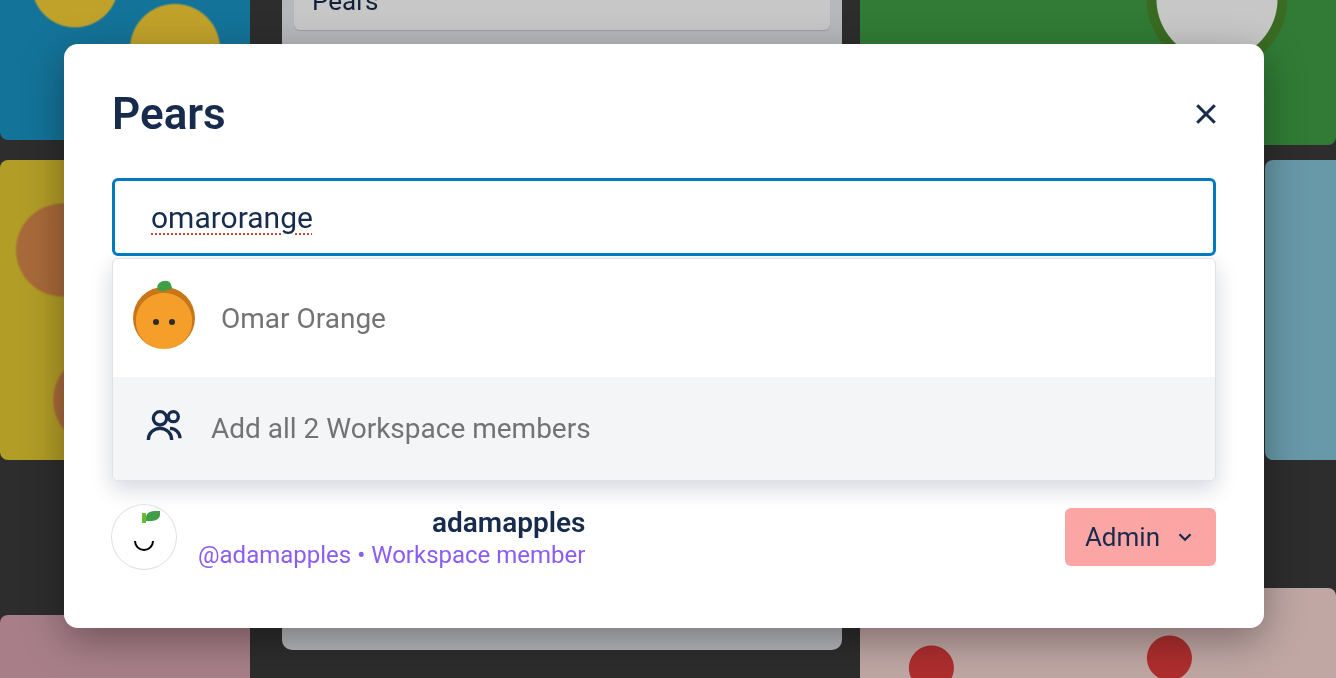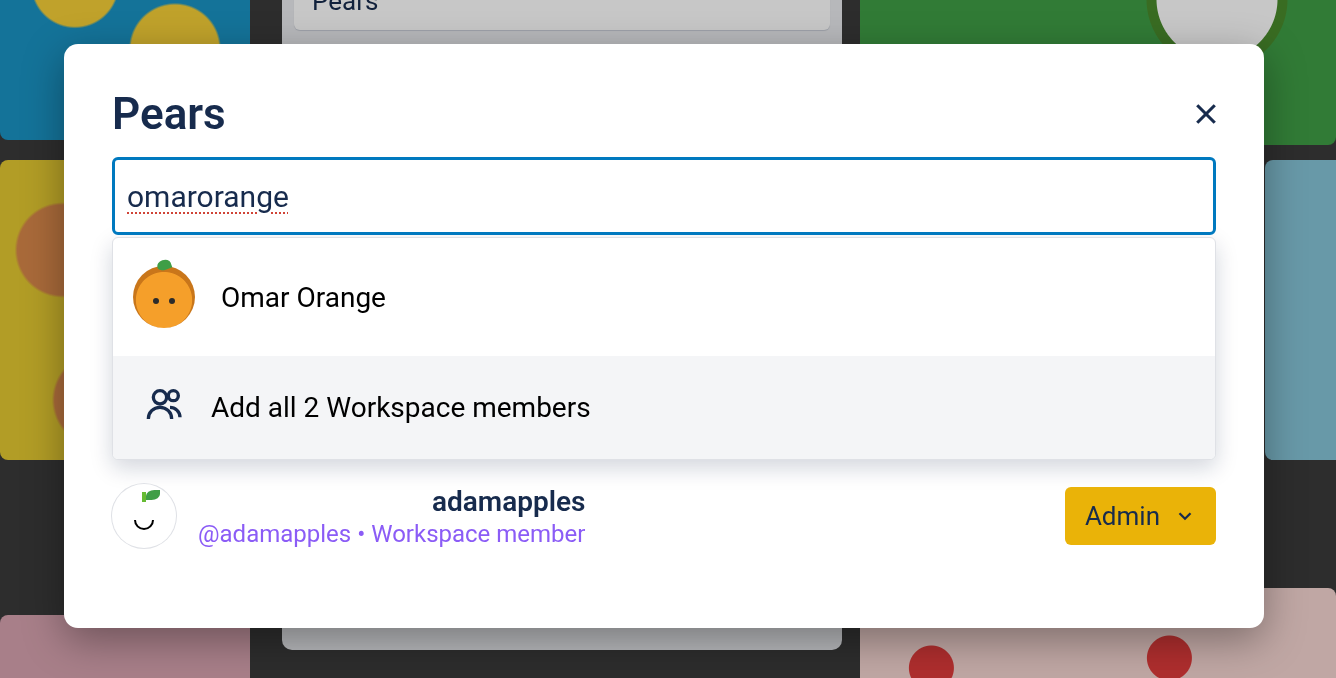--- a/index.html
+++ b/index.html
@@ -58,36 +58,36 @@
     font-size:44px; font-weight:600; color:#172b4d;
   }
   .close-btn {
     position:absolute; right:38px; top:50px; width:40px; height:40px;
     display:flex; align-items:center; justify-content:center; cursor:pointer;
     color:#172b4d; border-radius:4px;
   }
   .close-btn svg { width:30px; height:30px; stroke:#172b4d; stroke-width:2.5; }
   
   .search-input {
-    margin-top:17px; width:100%; height:78px;
+    margin-top:38px; width:100%; height:78px;
     border:3px solid #0079bf; border-radius:6px;
-    font-size:30px; padding:0 12px; color:#172b4d; outline:none;
+    font-size:30px; padding:0 36px; color:#172b4d; outline:none;
     font-family:inherit;
     text-decoration: underline dotted #d04437;
     text-decoration-thickness: 2px;
     text-underline-offset: 6px;
   }
   
   .dropdown {
     margin-top:2px; width:100%; border:1px solid #dfe1e6; border-radius:6px;
     box-shadow:0 8px 22px rgba(9,30,66,.18); overflow:hidden; background:#fff;
   }
   .dd-item {
     display:flex; align-items:center; gap:26px; padding:28px 24px 28px 20px;
-    font-size:28px; color:#000000; cursor:pointer;
+    font-size:28px; color:#737373; cursor:pointer;
   }
   .dd-item.hover { background:#f4f5f7; }
   .dd-item .av {
     width:62px; height:62px; border-radius:50%; flex:0 0 auto;
     display:flex; align-items:center; justify-content:center;
   }
   .av-orange {
     background: radial-gradient(circle at 50% 55%, #f59f2a 60%, #c9761a 62%);
     position:relative;
   }
@@ -114,21 +114,21 @@
   .av-apple::after{content:"";position:absolute;right:22px;top:23px;width:6px;height:8px;background:#fff;border-radius:50%;}
   .av-apple .stem{position:absolute;top:8px;left:30px;width:4px;height:10px;background:#6b3;}
   .av-apple .leaf{position:absolute;top:6px;left:34px;width:14px;height:10px;background:#3f9e46;border-radius:60% 0 60% 0;}
   .av-apple .smile{position:absolute;top:36px;left:22px;width:20px;height:10px;border:2px solid #000;border-top:none;border-radius:0 0 20px 20px;}
   
   .member-info { display:flex; flex-direction:column; gap:2px;text-align:right;}
   .member-info .name { font-size:28px; font-weight:600; color:#172b4d;}
   .member-info .meta { font-size:24px; color:#8b5cf6;}
   .role-select {
     margin-left:auto; display:flex; align-items:center; gap:14px;
-    background:#eab308; border-radius:6px; padding:14px 20px;
+    background:#fca5a5; border-radius:6px; padding:14px 20px;
     font-size:26px; color:#172b4d; cursor:pointer;
   }
   .role-select svg{width:22px;height:22px;stroke:#172b4d;stroke-width:2.5;fill:none;}
 </style>
 </head>
 <body>
 
 <div class="board">
   <div class="photo p-lemons"></div>
   <div class="photo p-apples-y"></div>

